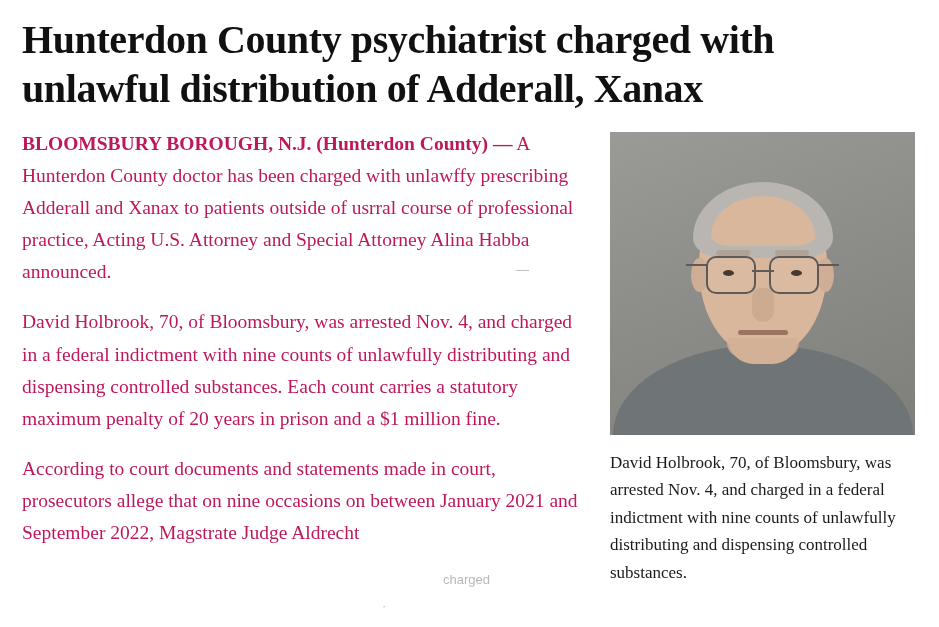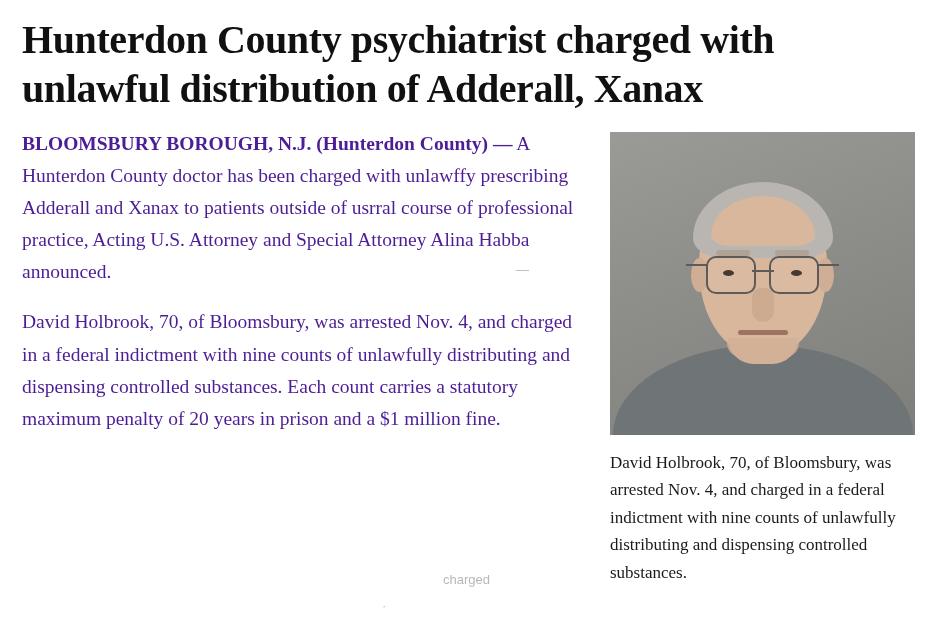--- a/index.html
+++ b/index.html
@@ -43,21 +43,21 @@
   }
   .col-media {
     width: 305px;
     flex: 0 0 305px;
     padding-top: 4px;
   }
   .para {
     font-size: 19.5px;
     line-height: 1.65;
     margin: 0 0 18px 0;
-    color: #4c1d95;
+    color: #be185d;
   }
   .para:last-child {
     margin-bottom: 0;
   }
   .dateline {
     font-weight: bold;
   }
   .photo-frame {
     width: 305px;
     height: 303px;
@@ -237,20 +237,21 @@
 
 <div class="page">
 
   <h1 class="headline">Hunterdon County psychiatrist charged with unlawful distribution of Adderall, Xanax</h1>
 
   <div class="columns">
 
     <div class="col-text">
       <p class="para"><span class="dateline">BLOOMSBURY BOROUGH, N.J. (Hunterdon County) —</span> <span>A Hunterdon County doctor has been charged with unlawffy prescribing Adderall and Xanax to patients outside of usrral course of professional practice, Acting U.S. Attorney and Special Attorney Alina Habba announced.</span></p>
       <p class="para">David Holbrook, 70, of Bloomsbury, was arrested Nov. 4, and charged in a federal indictment with nine counts of unlawfully distributing and dispensing controlled substances. Each count carries a statutory maximum penalty of 20 years in prison and a $1 million fine.</p>
+      <p class="para">According to court documents and statements made in court, prosecutors allege that on nine occasions on between January 2021 and September 2022, Magstrate Judge Aldrecht</p>
     </div>
 
     <div class="col-media">
       <div class="photo-frame">
         <div class="mug-bg"></div>
         <div class="mug-shoulders"></div>
         <div class="mug-neck"></div>
         <div class="mug-head"></div>
         <div class="mug-ear left"></div>
         <div class="mug-ear right"></div>

